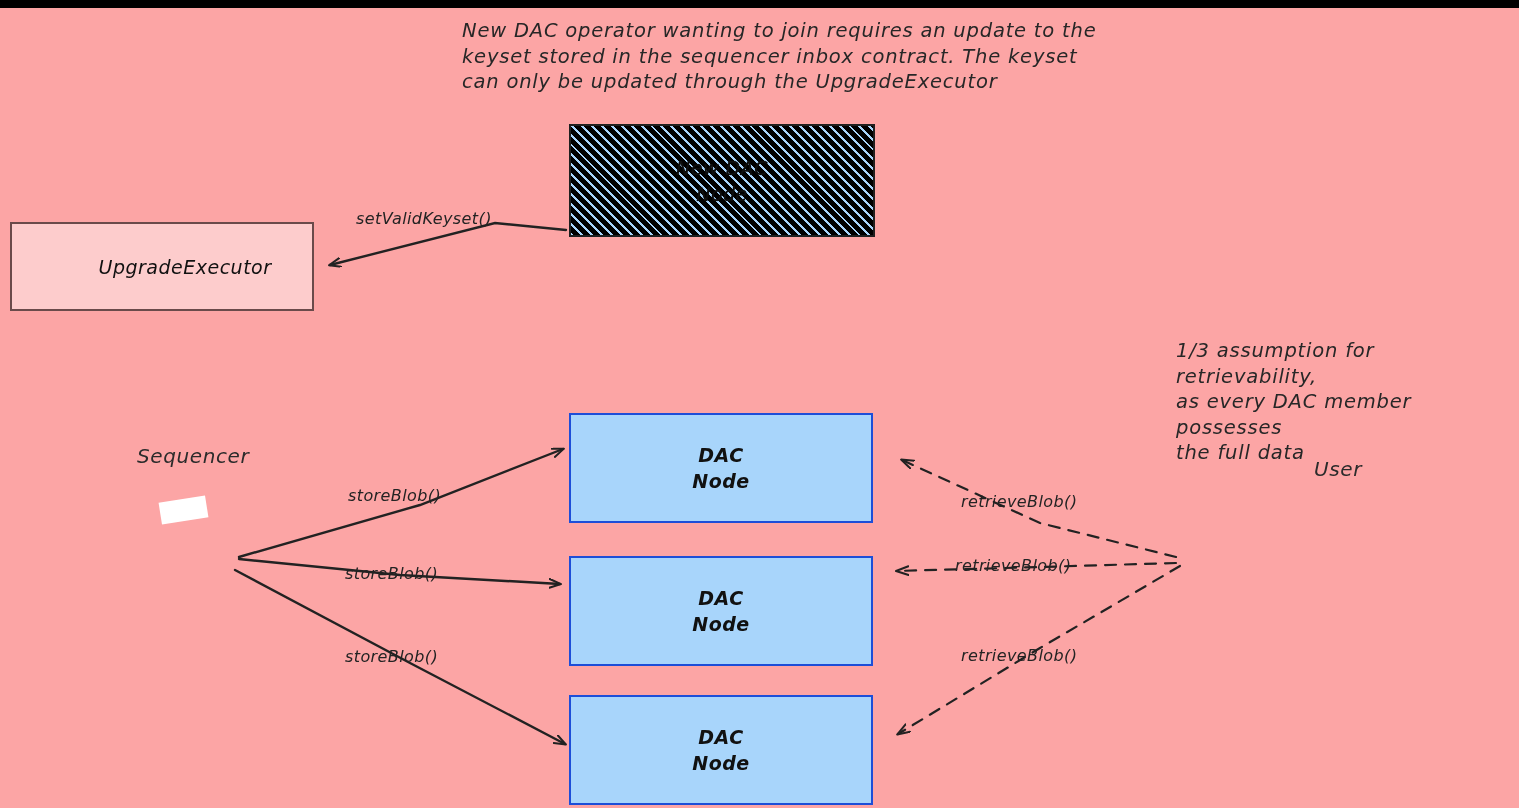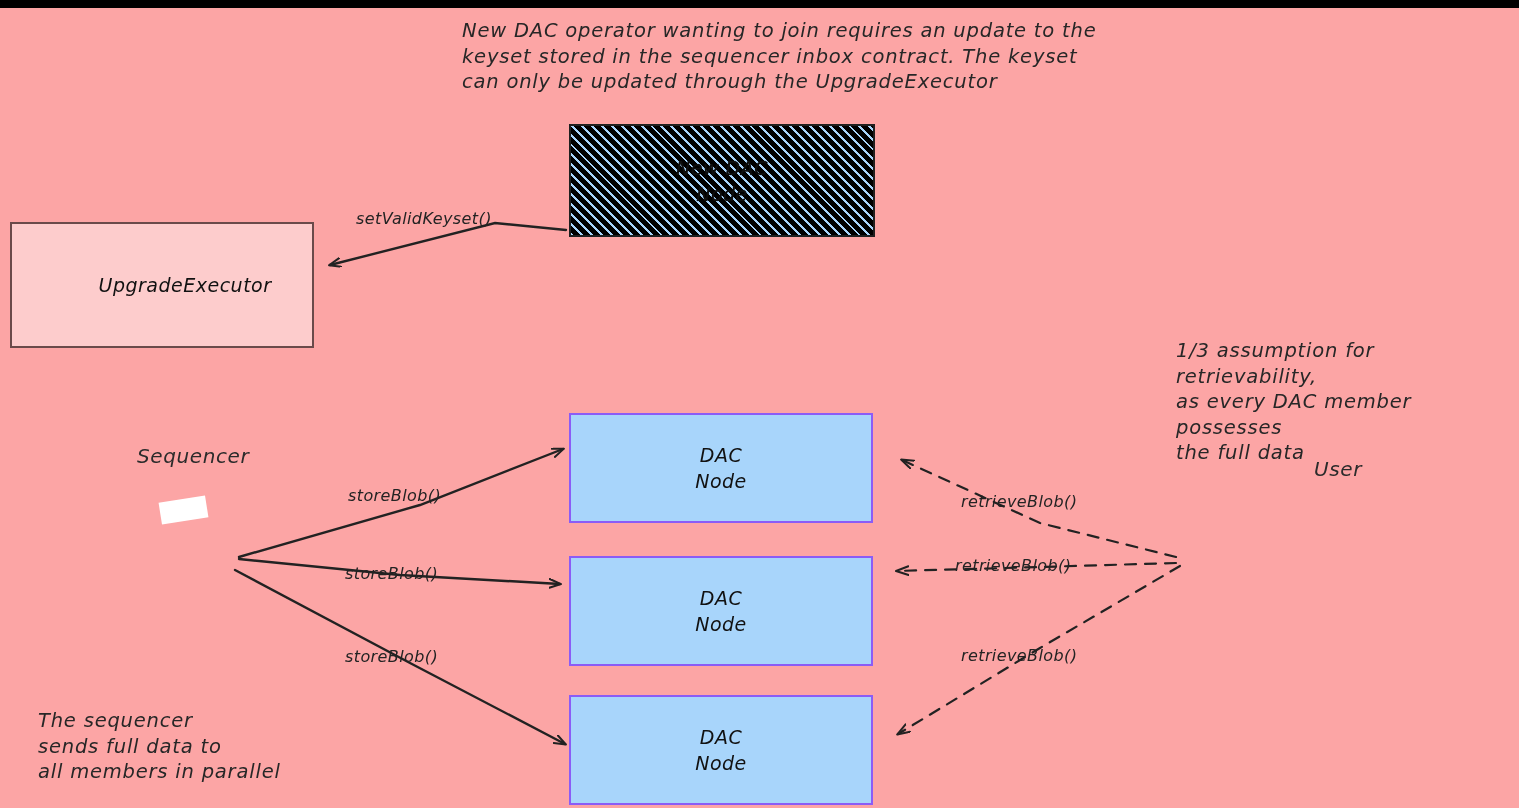--- a/index.html
+++ b/index.html
@@ -63,21 +63,22 @@
     color: #111111;
     font-family: "DejaVu Sans", sans-serif;
     font-size: 19px;
     line-height: 26px;
     letter-spacing: 0.5px;
     white-space: pre-line;
     font-style: italic;
   }
   .box-blue {
     background: #a8d5fb;
-    border: 2px solid #8b5cf6;
+    border: 2px solid #1d4ed8;
+    font-weight: bold;
   }
   .box-pink {
     background: #fdcccc;
     border: 2px solid #6a4a4a;
   }
   .box-hatch {
     border: 2px solid #1f1f1f;
     background-color: #0a0a0a;
     background-image: repeating-linear-gradient(
       45deg,
@@ -127,21 +128,21 @@
 
   <div class="note" style="left:462px; top:10px; width:640px;">New DAC operator wanting to join requires an update to the
 keyset stored in the sequencer inbox contract. The keyset
 can only be updated through the UpgradeExecutor</div>
 
   <div class="node-box box-hatch" style="left:569px; top:116px; width:306px; height:113px;">
     <span class="node-text">New DAC
 Node</span>
   </div>
 
-  <div class="node-box box-pink" style="left:10px; top:214px; width:304px; height:126px;padding-left:46px;">
+  <div class="node-box box-pink" style="left:10px; top:214px; width:304px; height:89px;padding-left:46px;">
     <span class="node-text">UpgradeExecutor</span>
   </div>
 
   <div class="edge-label" style="left:356px; top:201px;">setValidKeyset()</div>
 
   <div class="note" style="left:1176px; top:330px; width:345px;">1/3 assumption for retrievability,
 as every DAC member possesses
 the full data</div>
 
   <div class="actor-label" style="left:137px; top:436px;">Sequencer</div>
@@ -165,17 +166,14 @@
   </div>
 
   <div class="edge-label" style="left:348px; top:478px;">storeBlob()</div>
   <div class="edge-label" style="left:345px; top:556px;">storeBlob()</div>
   <div class="edge-label" style="left:345px; top:639px;">storeBlob()</div>
 
   <div class="edge-label" style="left:961px; top:484px;">retrieveBlob()</div>
   <div class="edge-label" style="left:955px; top:548px;">retrieveBlob()</div>
   <div class="edge-label" style="left:961px; top:638px;">retrieveBlob()</div>
 
-  <div class="note" style="left:38px; top:700px; width:260px;">The sequencer
-sends full data to
-all members in parallel</div>
 
 </div>
 
 </body></html>

